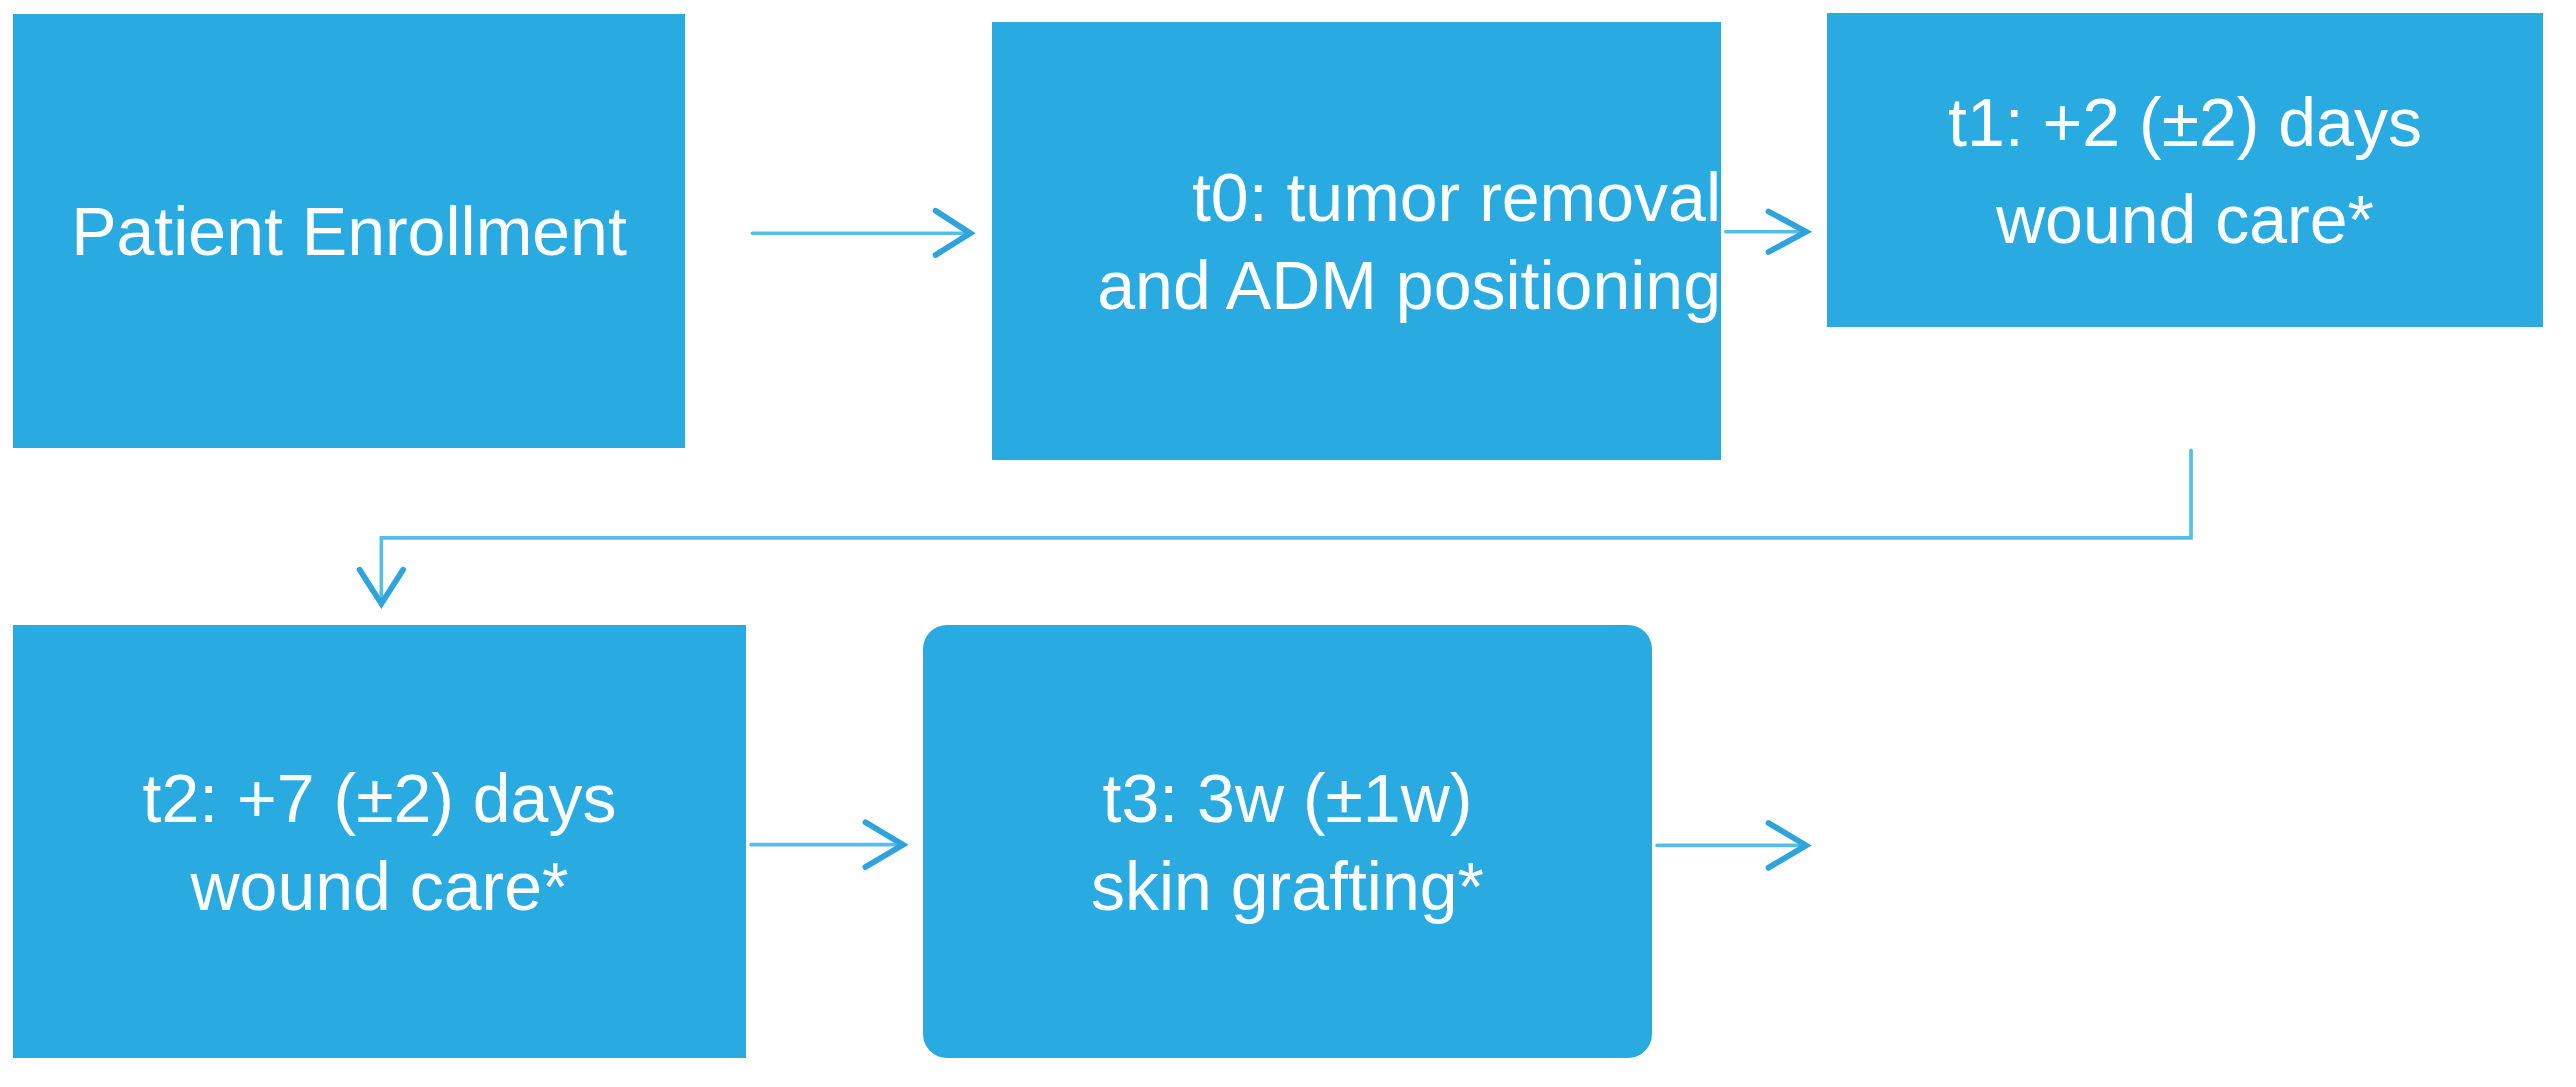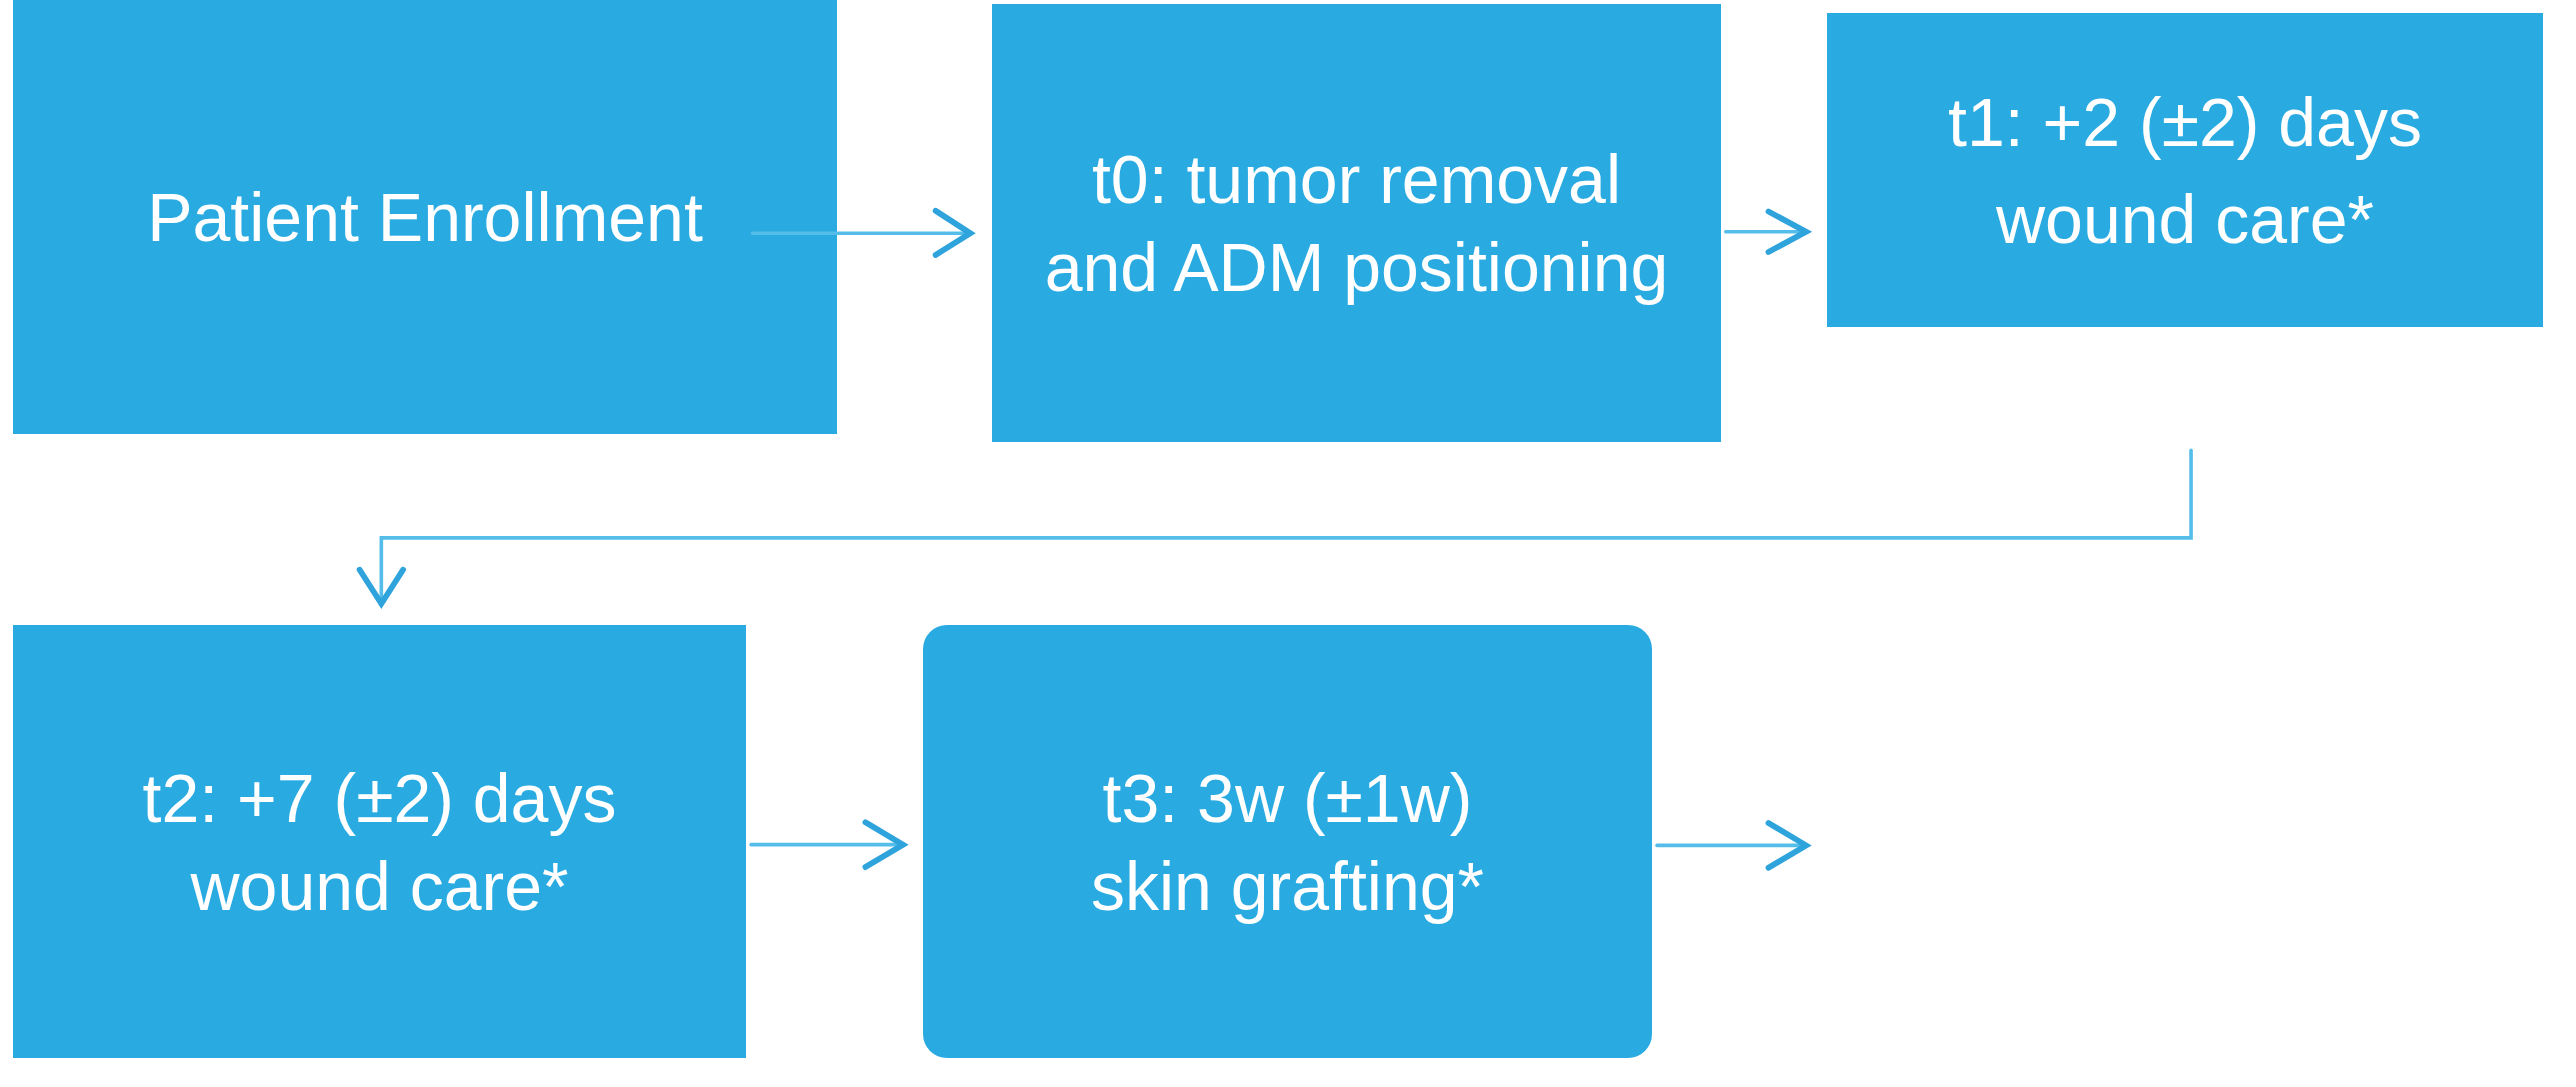--- a/index.html
+++ b/index.html
@@ -48,26 +48,26 @@
     stroke-linecap: round;
     stroke-linejoin: miter;
     stroke-width: 8px;
   }
 </style>
 </head>
 <body>
 
 <div id="canvas">
 
-  <div class="node" style="left:13px; top:0; width:824px; height:434px;">
+  <div class="node" style="left:13px; top:14px; width:672px; height:434px;">
     <span>Patient Enrollment</span>
     <span></span>
   </div>
 
-  <div class="node" style="left:992px; top:4px; width:729px; height:438px;">
+  <div class="node" style="left:992px; top:22px; width:729px; height:438px;align-items:flex-end;">
     <span>t0: tumor removal</span>
     <span>and ADM positioning</span>
   </div>
 
   <div class="node" style="left:1827px; top:13px; width:716px; height:314px;gap:9px;">
     <span>t1: +2 (±2) days</span>
     <span>wound care*</span>
   </div>
 
   <div class="node" style="left:13px; top:625px; width:733px; height:433px;">

